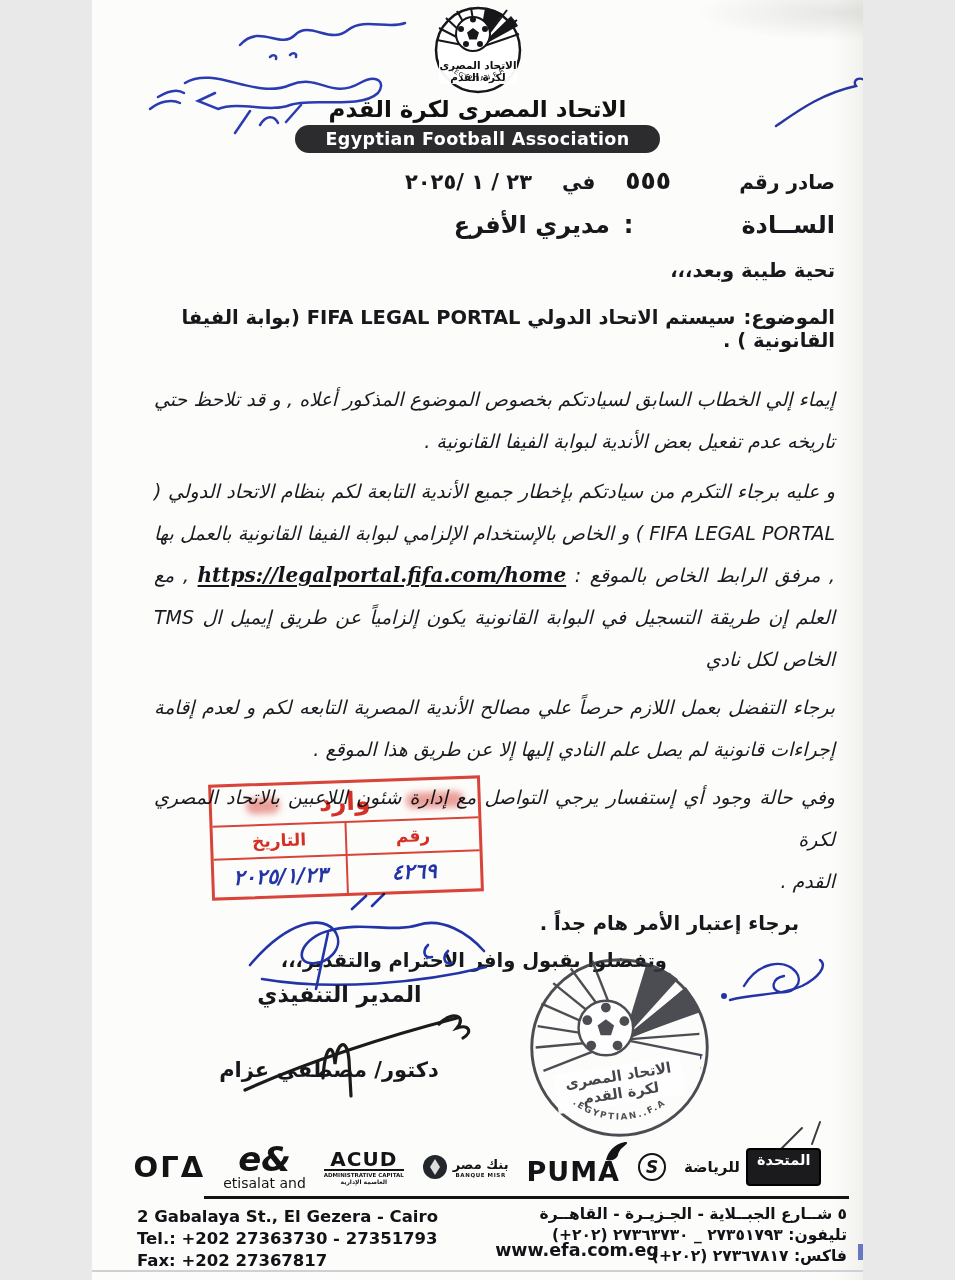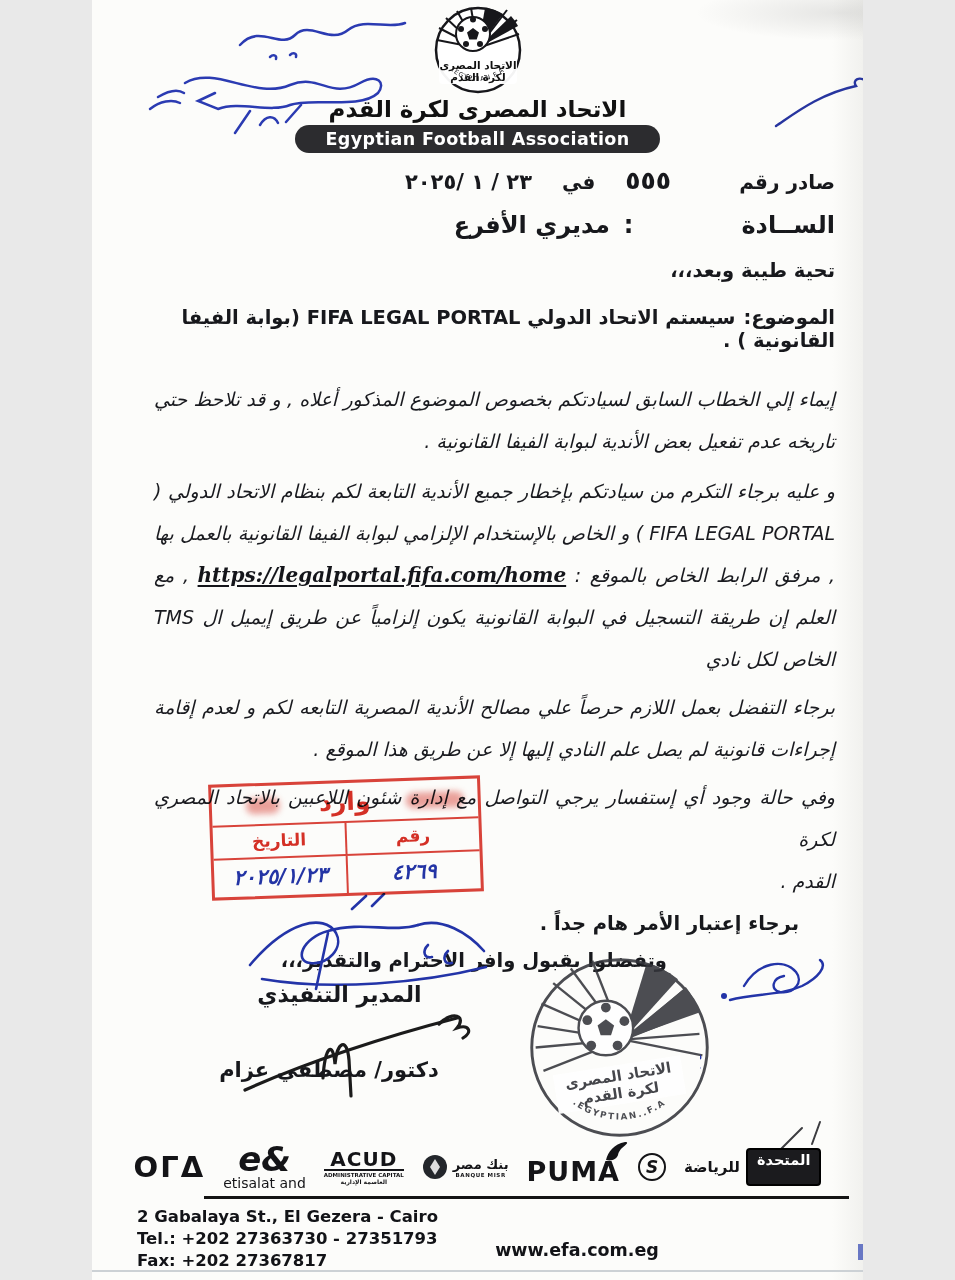--- a/index.html
+++ b/index.html
@@ -318,16 +318,25 @@
     </div>
   </div>
 
   <div class="abs footer-rule"></div>
   <div class="abs footer-en">
     <div>2 Gabalaya St., El Gezera - Cairo</div>
     <div>Tel.: +202 27363730 - 27351793</div>
     <div>Fax: +202 27367817</div>
   </div>
   <div class="abs footer-web">www.efa.com.eg</div>
+  <div class="abs footer-ar">
+    <div>٥ شــارع الجبــلاية - الجـزيـرة - القاهــرة</div>
+    <div>
+      <span>تليفون: ٢٧٣٥١٧٩٣ _ ٢٧٣٦٣٧٣٠</span> <span class="ltr">(+٢٠٢)</span>
+    </div>
+    <div>
+      <span>فاكس: ٢٧٣٦٧٨١٧</span> <span class="ltr">(+٢٠٢)</span>
+    </div>
+  </div>
   <div class="abs footer-bottom-line"></div>
   <div class="abs corner-mark"></div>
 
 </div>
 
 </body></html>

